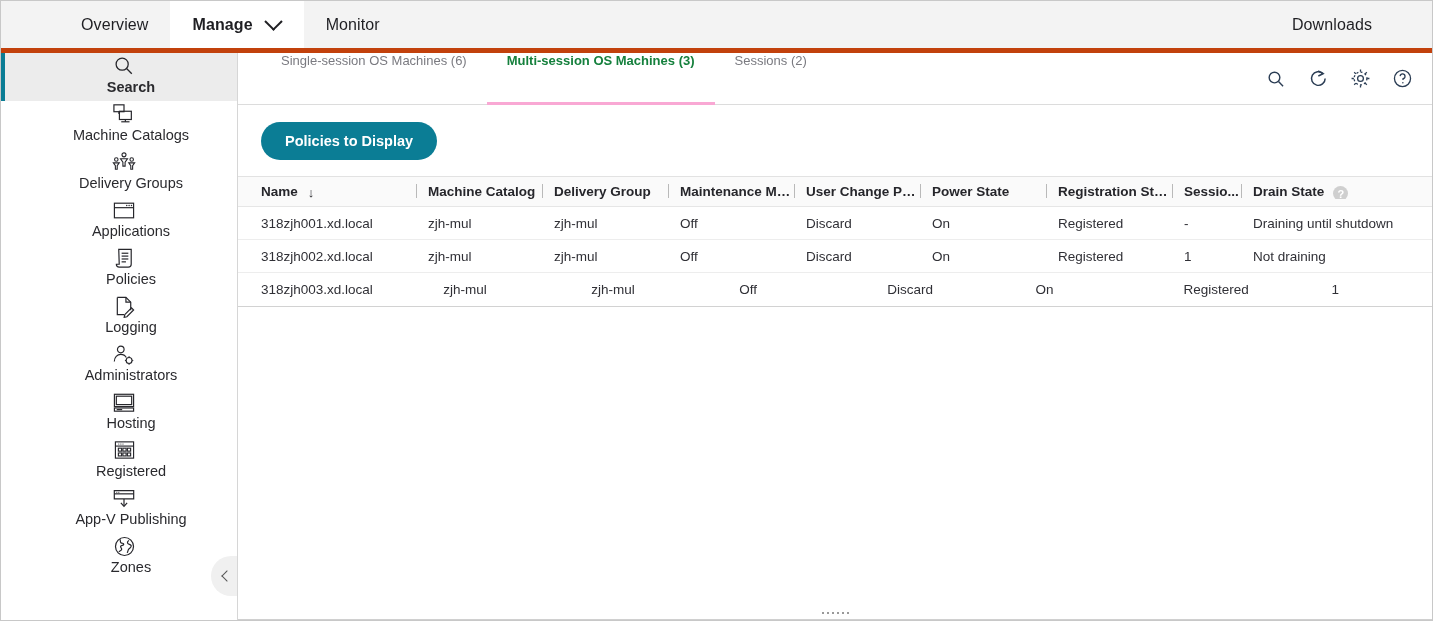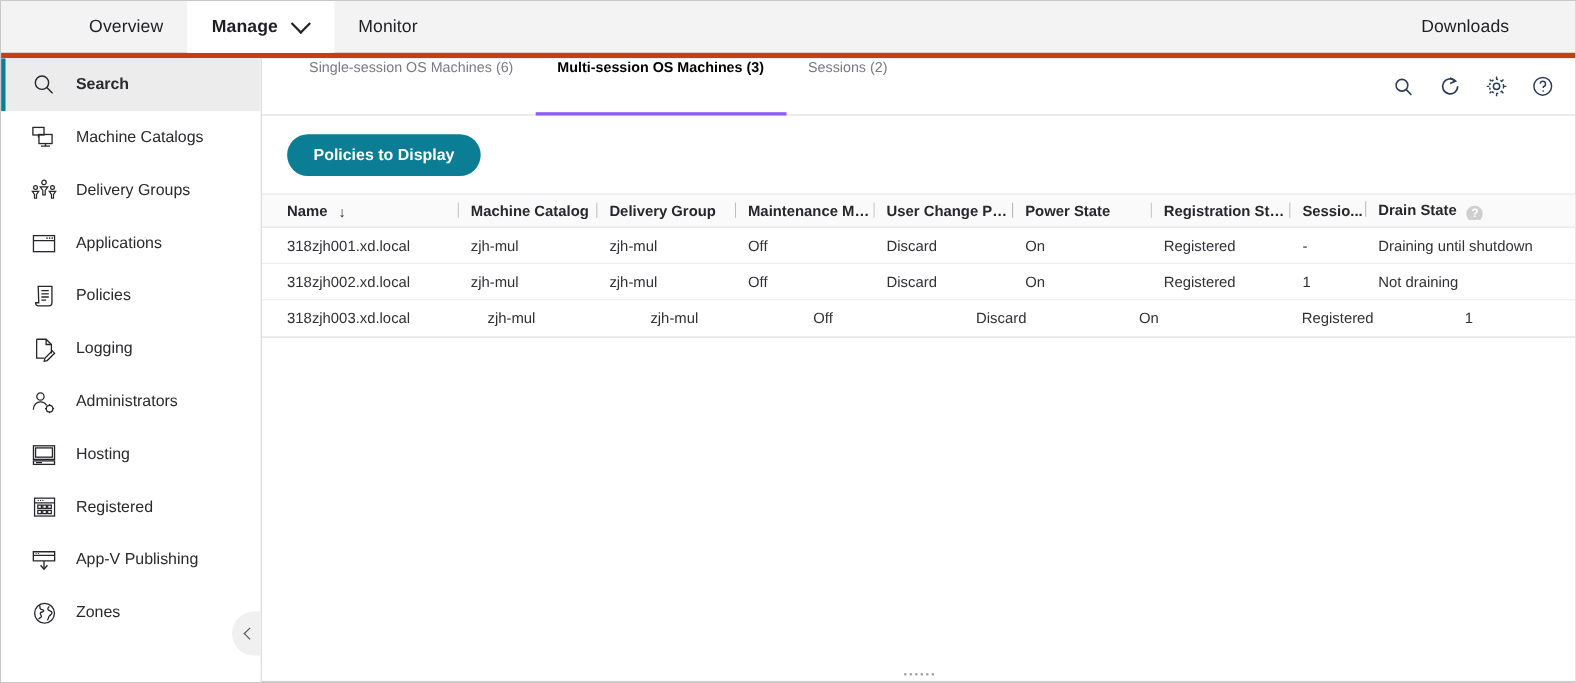--- a/index.html
+++ b/index.html
@@ -62,20 +62,21 @@
     overflow: hidden;
   }
   .side-item {
     height: 48px;
     display: flex; align-items: center;
     padding-left: 20px;
     font-size: 14.5px; color: #2a2a2e;
     cursor: pointer;
     border-left: 4px solid transparent;
     position: relative;
+    flex-direction: column;
   }
   .side-item .side-icon {
     width: 30px; min-width: 30px; height: 26px;
     display: flex; align-items: center; justify-content: center;
     margin-right: 14px;
   }
   .side-item.active {
     background: #ececec;
     border-left: 4px solid #0b7d95;
     font-weight: bold;
@@ -110,21 +111,21 @@
     position: relative;
   }
   .tab {
     display: flex; align-items: flex-start;
     padding: 0 20px;
     font-size: 13px; color: #7a7a80;
     cursor: pointer;
     border-bottom: 3px solid transparent;
     margin-bottom: -1px;
   }
-  .tab.active { color: #000000; font-weight: bold; border-bottom: 3px solid #8b5cf6; }
+  .tab.active { color: #15803d; font-weight: bold; border-bottom: 3px solid #f9a8d4; }
   .tab-icons {
     margin-left: auto; display: flex; align-items: center; gap: 18px;
     padding-right: 18px;
   }
   .ticon { cursor: pointer; display: flex; align-items:center; justify-content:center; width: 24px; height: 24px; }
 
   .toolbar { padding: 17px 0 16px 23px; }
   .btn-primary {
     background: #0b7d95;
     color: #ffffff;

